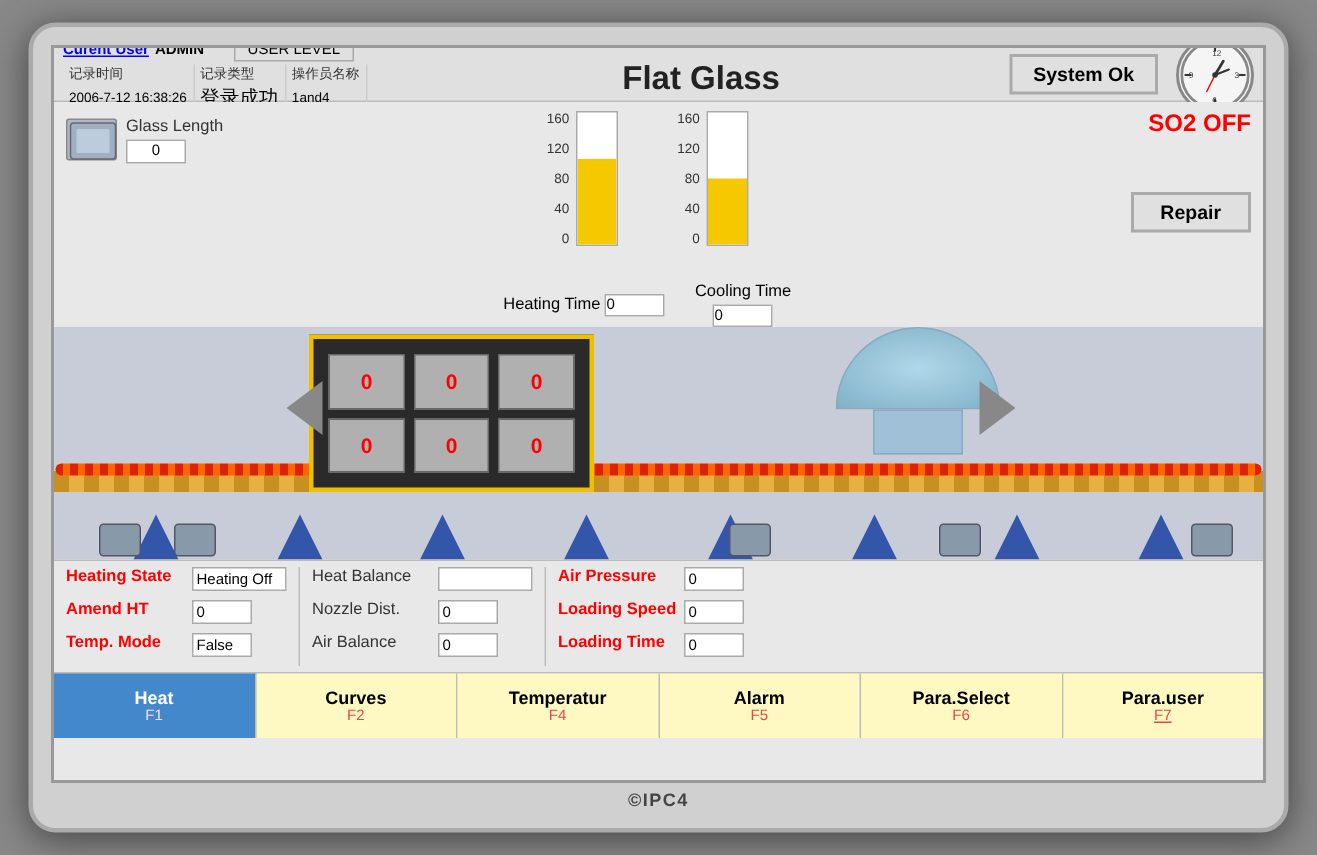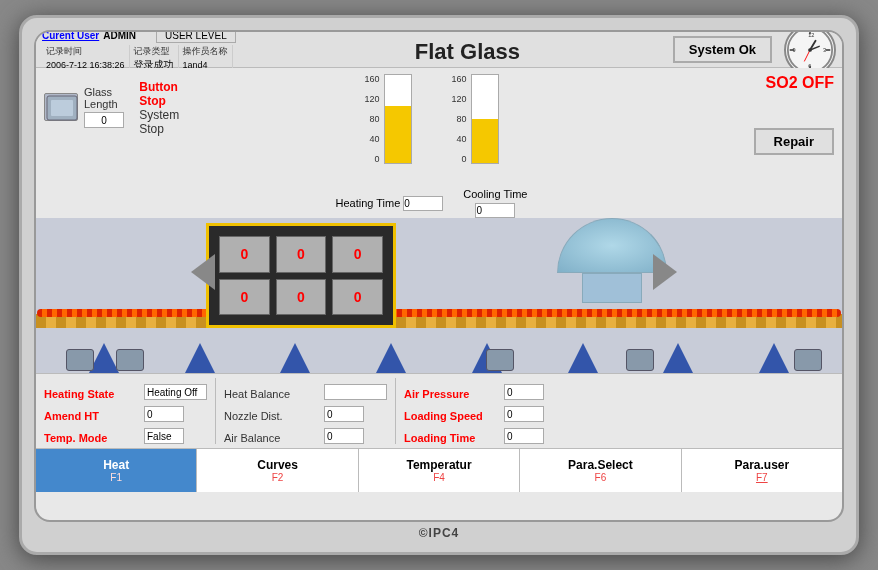--- a/index.html
+++ b/index.html
@@ -23,21 +23,21 @@
       display: flex;
       flex-direction: column;
       align-items: center;
       padding: 12px 12px 8px 12px;
     }
     .screen {
       width: 100%;
       flex: 1;
       background: #e8e8e8;
       border: 2px solid #999;
-      border-radius: 16px;
+      border-radius: 0;
       display: flex;
       flex-direction: column;
       overflow: hidden;
       position: relative;
     }
     
     .header {
       display: flex;
       align-items: center;
       background: #e0e0e0;
@@ -163,23 +163,23 @@
     }
     
     .status-panel {
       background: #e8e8e8;
       border-top: 1px solid #bbb;
       padding: 4px 8px;
       font-size: 11px;
     }
     .status-row {
       display: flex;
-      align-items: flex-end;
+      align-items: flex-start;
       height: 22px;
-      gap: 20px;
+      gap: 4px;
     }
     .status-label-red {
       color: red;
       font-weight: bold;
       font-size: 11px;
       min-width: 80px;
     }
     .status-label-black {
       color: #333;
       font-size: 11px;
@@ -219,21 +219,21 @@
       height: 44px;
     }
     .nav-item {
       flex: 1;
       display: flex;
       flex-direction: column;
       align-items: center;
       justify-content: center;
       border-right: 1px solid #bbb;
       cursor: pointer;
-      background: #ffffff;
+      background: #fef9c3;
       font-size: 12px;
     }
     .nav-item:last-child { border-right: none; }
     .nav-item.active {
       background: #4488cc;
       color: white;
     }
     .nav-item-label {
       font-size: 12px;
       font-weight: bold;
@@ -410,21 +410,21 @@
         </div>
         <table class="log-table">
           <tbody>
               <tr>
             <td style="font-size:9px;color:#333">记录时间</td>
             <td style="font-size:9px;color:#333">记录类型</td>
             <td style="font-size:9px;color:#333">操作员名称</td>
           </tr>
           <tr>
             <td style="font-size:9px">2006-7-12  16:38:26</td>
-            <td style="font-size:10px">登录成功</td>
+            <td style="font-size:13px">登录成功</td>
             <td style="font-size:9px">1and4</td>
           </tr>
         </tbody>
           </table>
       </div>
       <div class="header-center">
         <span class="main-title">Flat Glass</span>
       </div>
       <div class="header-right">
         <button class="system-ok-btn">System Ok</button>
@@ -451,36 +451,32 @@
             <circle cx="26" cy="26" r="2" fill="#333"></circle>
           </svg>
         </div>
       </div>
     </div>
 
     <div class="main-content">
 
       <div style="display:flex; align-items:flex-start; padding:6px 8px 0 8px; background:#e8e8e8; position:relative;">
 
-        <div style="display:flex; flex-direction:row; gap:4px; width:155px; flex-shrink:0;">
+        <div style="display:flex; flex-direction:column; gap:4px; width:155px; flex-shrink:0;">
           <div style="display:flex; align-items:center; gap:6px; margin-top:4px;">
             <div class="glass-icon">
               <svg width="34" height="28" viewBox="0 0 34 28">
                 <rect x="2" y="2" width="30" height="24" rx="2" fill="#a0b0c0" stroke="#667"></rect>
                 <rect x="6" y="6" width="22" height="16" rx="1" fill="#c8d8e8" opacity="0.7"></rect>
               </svg>
             </div>
             <div>
               <div style="font-size:11px; color:#333;">Glass Length</div>
               <input class="glass-length-input" type="text" value="0" style="">
             </div>
-          </div>
-          <div style="margin-top:6px;">
-            <div class="button-stop">Button Stop</div>
-            <div class="system-stop">System Stop</div>
           </div>
         </div>
 
         <div style="flex:1; display:flex; flex-direction:column; align-items:center;">
           <div style="display:flex; gap:40px; align-items:flex-start; margin-bottom:4px;">
 
             <div style="display:flex; align-items:flex-start; gap:2px;">
               <div style="display:flex; flex-direction:column; justify-content:space-between; height:90px; font-size:9px; color:#333; text-align:right; padding-right:2px;">
                 <span>160</span>
                 <span>120</span>
@@ -634,20 +630,24 @@
         </div>
         <div class="nav-item">
           <span class="nav-item-label">Curves</span>
           <span class="nav-item-key" style="color:#e44;">F2</span>
         </div>
         <div class="nav-item">
           <span class="nav-item-label">Temperatur</span>
           <span class="nav-item-key" style="color:#e44;">F4</span>
         </div>
         <div class="nav-item">
+          <span class="nav-item-label">Alarm</span>
+          <span class="nav-item-key" style="color:#e44;">F5</span>
+        </div>
+        <div class="nav-item">
           <span class="nav-item-label">Para.Select</span>
           <span class="nav-item-key" style="color:#e44;">F6</span>
         </div>
         <div class="nav-item">
           <span class="nav-item-label">Para.user</span>
           <span class="nav-item-key" style="color:#e44;text-decoration:underline;">F7</span>
         </div>
       </div>
 
     </div>

